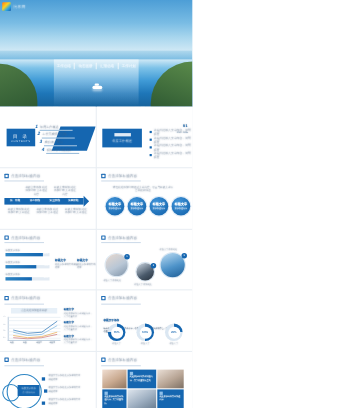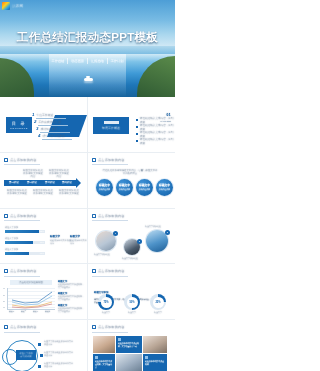--- a/index.html
+++ b/index.html
@@ -190,21 +190,20 @@
       <div class="bld" style="left:156px;width:6px;  height:14px;"></div>
       <div class="bld d" style="left:163px;width:4px;  height:20px;"></div>
       <div class="bld l" style="left:168px;width:6px;  height:12px;"></div>
     </div>
 
     <div class="water"></div>
     <div class="greenL"></div>
     <div class="greenR"></div>
     <div class="boat"></div>
 
-    <div class="cover-title">工作总结汇报动态PPT模板</div>
 
     <div class="cover-sub">
       <span class="chip blur-l">工作总结</span><span class="chip blur-l">动态画册</span><span class="chip blur-l">汇报总结</span><span class="chip blur-l">工作计划</span>
     </div>
 
     <div class="wm">
       <div class="wm-logo"></div>
       <div class="wm-text blur-l">演界网</div>
     </div>
   </div>

